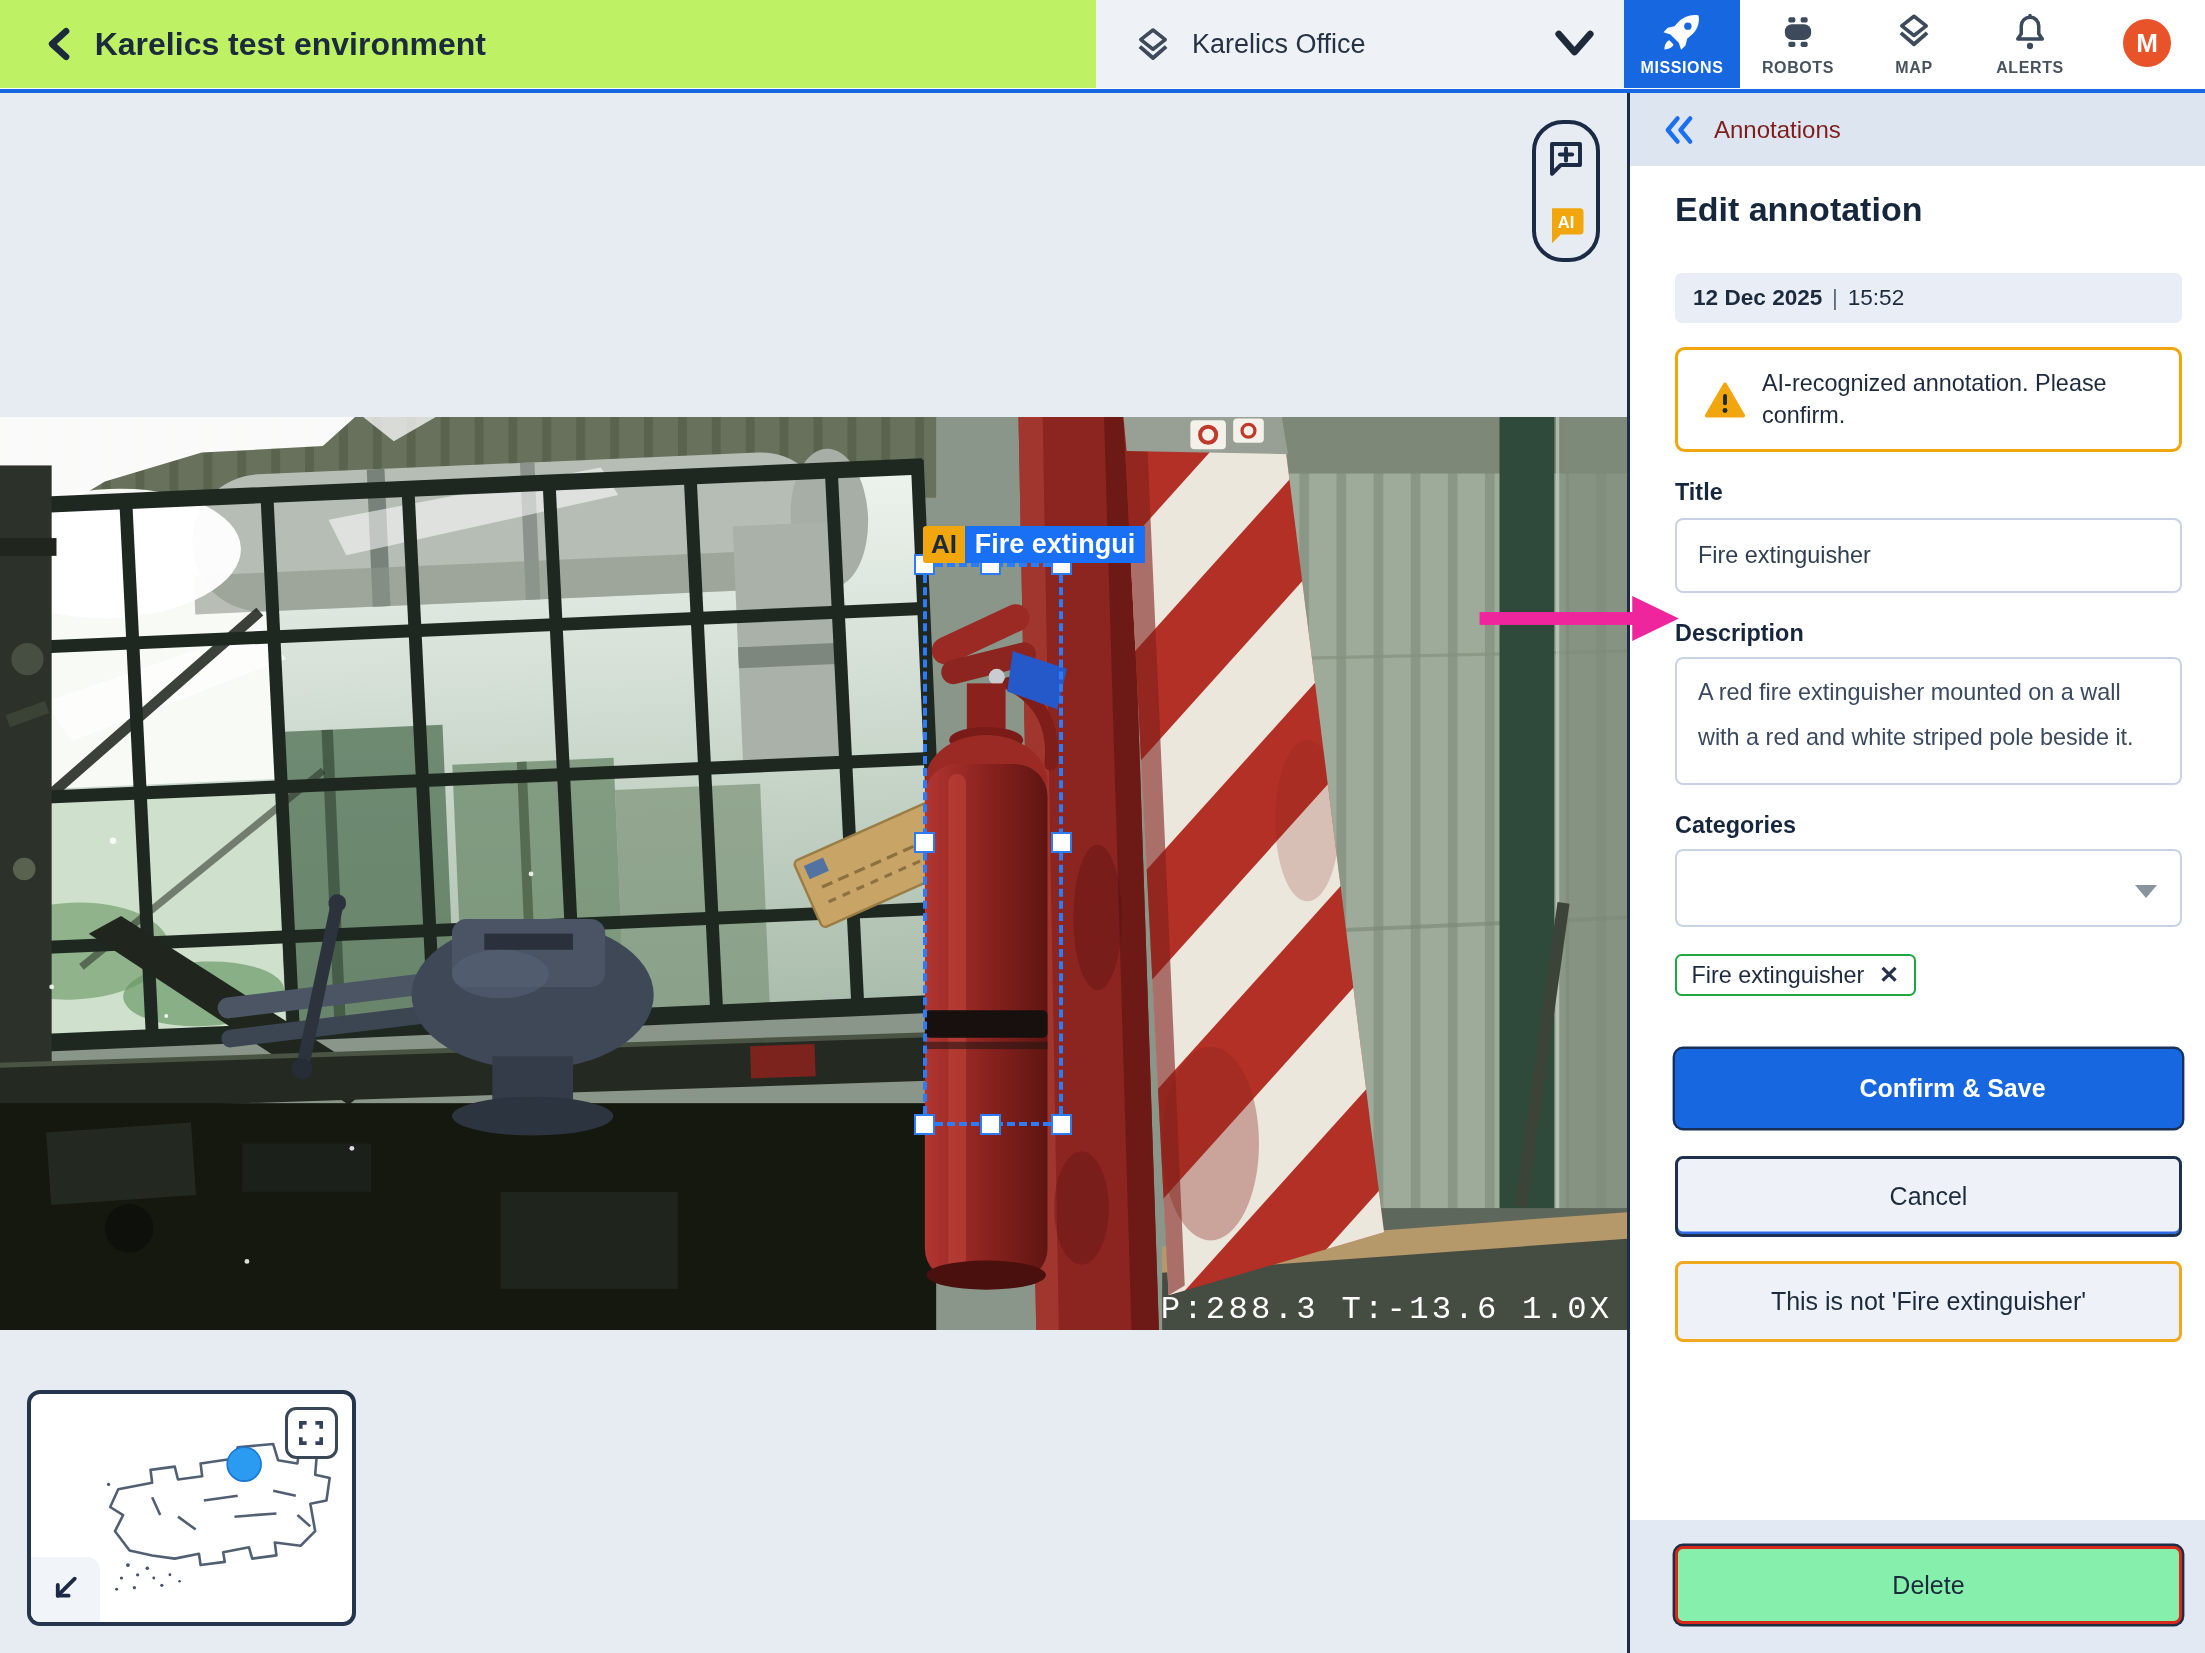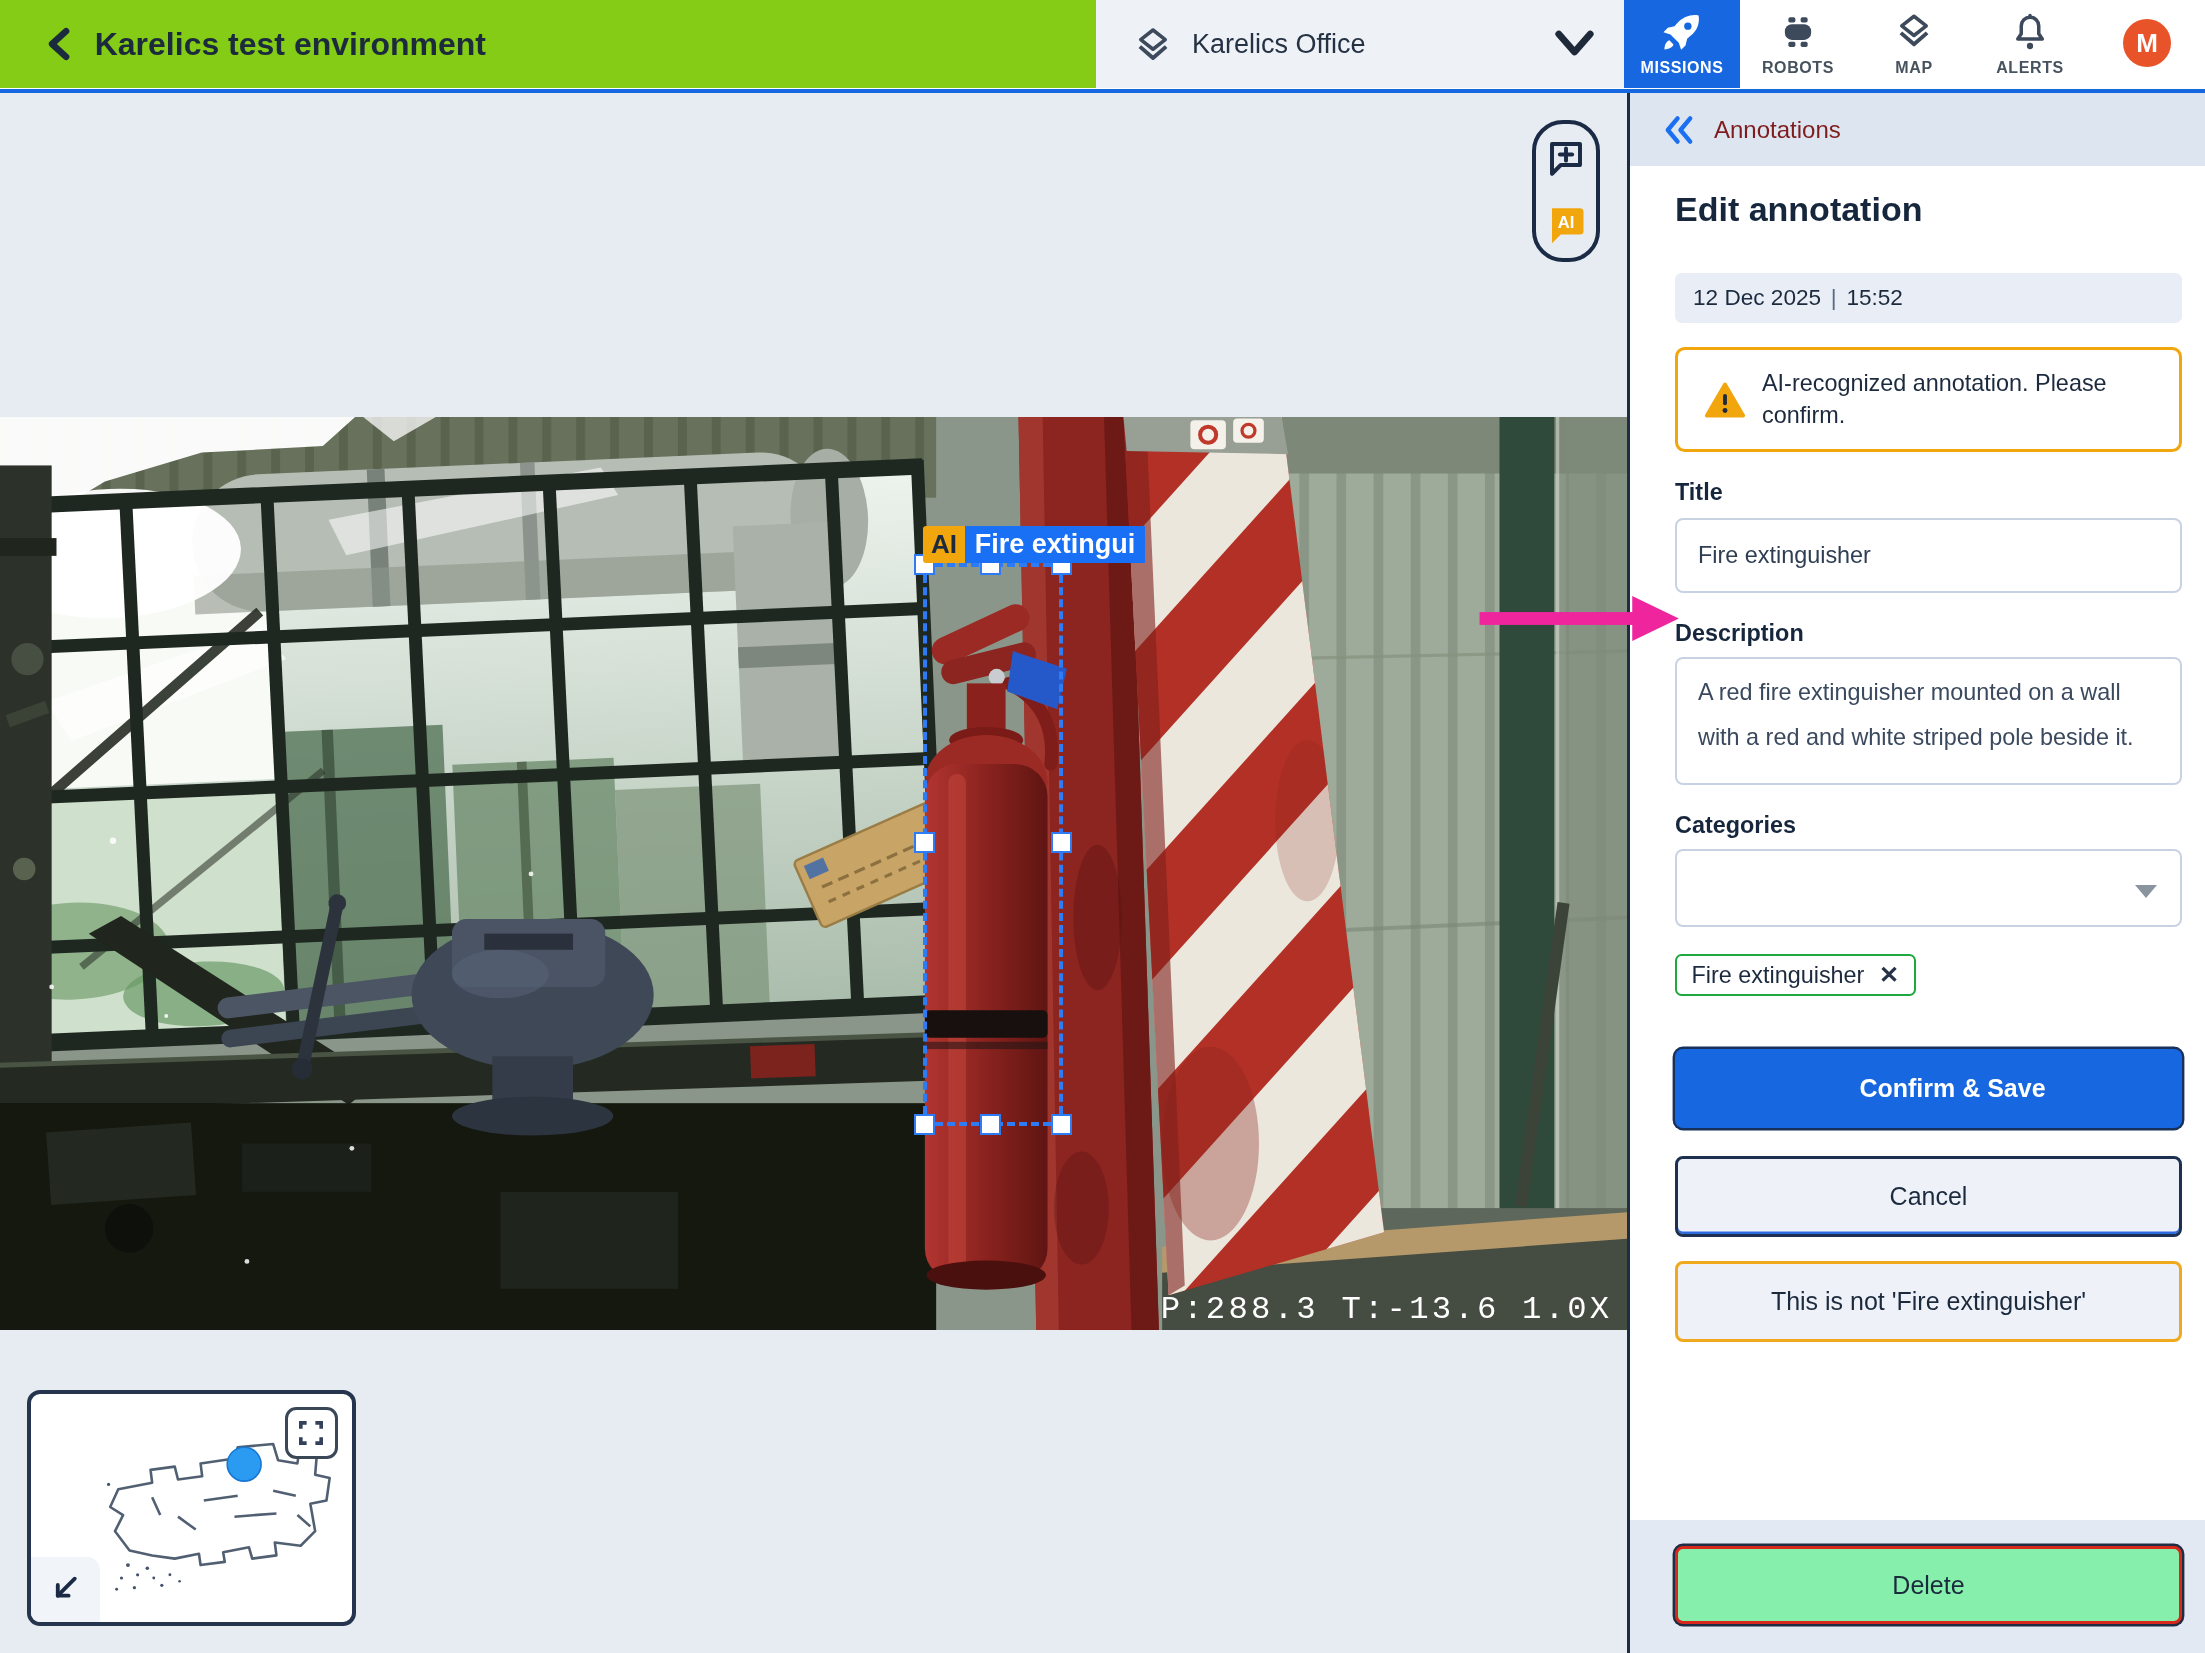--- a/index.html
+++ b/index.html
@@ -1,20 +1,20 @@
 <!DOCTYPE html>
 <html style="font-size:13px"><head>
 <meta charset="utf-8">
 <style>
   * { margin:0; padding:0; box-sizing:border-box; }
   html,body { width:2205px; height:1653px; overflow:hidden; font-family:"Liberation Sans", sans-serif; background:#e7ecf3; }
 
   
   .topbar { position:absolute; left:0; top:0; width:2205px; height:93px; background:#ffffff; border-bottom:4.8px solid #1667e0; z-index:30; }
-  .tb-left { position:absolute; left:0; top:0; width:1096px; height:88px; background:#84cc16; display:flex; align-items:center; }
+  .tb-left { position:absolute; left:0; top:0; width:1096px; height:88px; background:#bef264; display:flex; align-items:center; }
   .tb-back { width:48px; height:48px; margin-left:37px; display:flex; align-items:center; justify-content:center; cursor:pointer; }
   .tb-title { font-size:32px; font-weight:600; color:#1c2a3e; margin-left:9.7px; }
   .tb-mid { position:absolute; left:1096px; top:0; width:528px; height:88px; background:#eef1f6; display:flex; align-items:center; }
   .tb-site-label { font-size:27px; color:#243244; margin-left:18px; }
   .tb-caret { position:absolute; right:27.4px; top:27.4px; }
   .tb-tabs { position:absolute; left:1624px; top:0; height:88px; display:flex; }
   .tab { width:116px; height:88px; display:flex; flex-direction:column; align-items:center; justify-content:center; gap:6.5px; cursor:pointer; }
   .tab .tab-label { font-size:16px; font-weight:700; letter-spacing:0.6px; color:#47525f; }
   .tab.active { background:#1667e0; }
   .tab.active .tab-label { color:#ffffff; }
@@ -45,21 +45,21 @@
   .mm-corner { position:absolute; left:0; bottom:0; width:69px; height:65px; background:#f1f4f8; border-radius:0 13px 0 0; display:flex; align-items:center; justify-content:center; cursor:pointer; }
 
   
   .panel { position:absolute; left:1627px; top:93px; width:578px; height:1560px; background:#ffffff; border-left:3.2px solid #1e2c44; }
   .panel-header { position:absolute; left:0; top:0; width:100%; height:73px; background:#dce5f0; display:flex; align-items:center; }
   .ph-chevrons { margin-left:31px; cursor:pointer; display:flex; align-items:center; }
   .ph-title { font-size:24px; font-weight:500; color:#7f1d1d; margin-left:16px; }
   .panel-body { position:absolute; left:45px; top:73px; width:507px; }
   .p-heading { margin-top:24px; font-size:34px; font-weight:600; color:#16263c; }
   .date-bar { margin-top:44px; height:50px; background:#e9eef6; border-radius:6.5px; display:flex; align-items:center; padding:0 18px; font-size:22.6px; color:#1c2a3e; }
-  .date-bar .d { font-weight:400; }
+  .date-bar .d { font-weight:700; }
   .date-bar .sep { margin:0 9.7px; color:#5b6a7e; }
   .warn-box { margin-top:24px; min-height:105px; border:3.2px solid #f2a60e; border-radius:9.7px; display:flex; align-items:center; gap:16px; padding:14.5px 16px 14.5px 26px; }
   .warn-text { font-size:23.4px; color:#1c2a3e; line-height:1.35; max-width:371px; }
   .f-label { margin-top:27.4px; font-size:23.4px; font-weight:700; color:#16263c; }
   .f-input { margin-top:11.3px; height:75px; border:2.4px solid #c7d3e2; border-radius:8px; display:flex; align-items:center; padding:0 21px; font-size:23.4px; color:#2f3e52; background:#fff; }
   .f-area { margin-top:9.7px; height:128px; border:2.4px solid #c7d3e2; border-radius:8px; padding:11.3px 21px; font-size:23.4px; color:#3a495e; line-height:1.9; background:#fff; }
   .f-select { position:relative; margin-top:9.7px; height:78px; border:2.4px solid #c7d3e2; border-radius:8px; background:#fff; cursor:pointer; }
   .sel-caret { position:absolute; right:22.6px; top:34px; width:0; height:0; border-left:11.3px solid transparent; border-right:11.3px solid transparent; border-top:13px solid #8a949f; }
   .chip { margin-top:27.4px; display:inline-flex; align-items:center; gap:14.5px; height:42px; border:2.4px solid #1fa83d; border-radius:6.5px; padding:0 14.5px; font-size:23.4px; color:#1c2a3e; cursor:default; }
   .chip-x { font-size:24px; font-weight:700; color:#25324a; cursor:pointer; line-height:1; }

